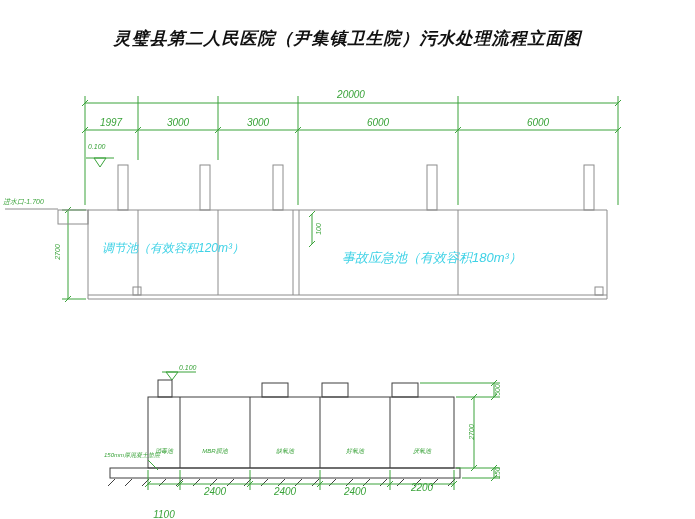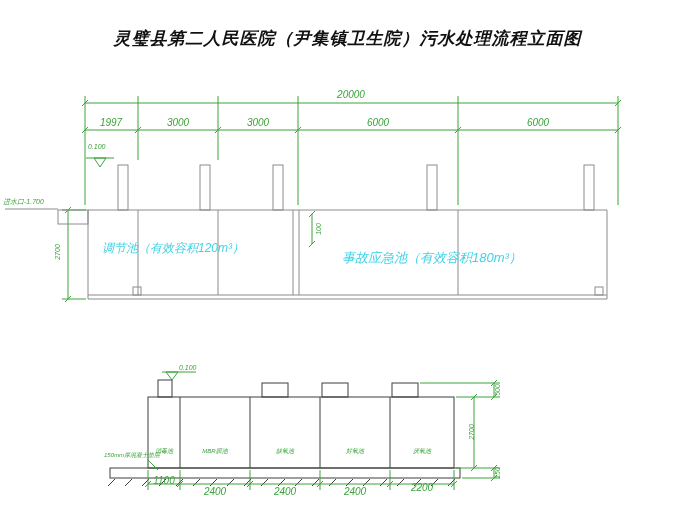--- a/index.html
+++ b/index.html
@@ -162,21 +162,21 @@
   <span class="cyan tank1" style="left:102px;top:240px;">调节池（有效容积120m³）</span>
   <span class="cyan tank2" style="left:333px;top:249px;margin-left:9px;">事故应急池（有效容积180m³）</span>
 
   <span class="dim s7" style="left:179px;top:363px;">0.100</span>
   <span class="dim s6" style="left:104px;top:451px;">150mm厚混凝土垫层</span>
   <span class="dim s6 c" style="left:142px;top:447px;width:44px;">消毒池</span>
   <span class="dim s6 c" style="left:193px;top:447px;width:44px;">MBR膜池</span>
   <span class="dim s6 c" style="left:263px;top:447px;width:44px;">缺氧池</span>
   <span class="dim s6 c" style="left:333px;top:447px;width:44px;">好氧池</span>
   <span class="dim s6 c" style="left:400px;top:447px;width:44px;">厌氧池</span>
-  <span class="dim c" style="left:144px;top:476px;width:40px;">1100</span>
+  <span class="dim c" style="left:144px;top:510px;width:40px;">1100</span>
   <span class="dim c" style="left:195px;top:487px;width:40px;">2400</span>
   <span class="dim c" style="left:265px;top:487px;width:40px;">2400</span>
   <span class="dim c" style="left:335px;top:487px;width:40px;">2400</span>
   <span class="dim c" style="left:402px;top:483px;width:40px;">2200</span>
   <span class="vdim" style="left:483px;top:385px;">500</span>
   <span class="vdim" style="left:457px;top:427px;">2700</span>
   <span class="vdim" style="left:483px;top:468px;">150</span>
 
 </div>
 

